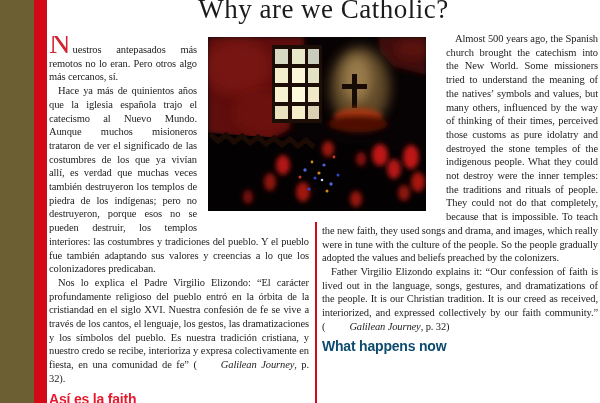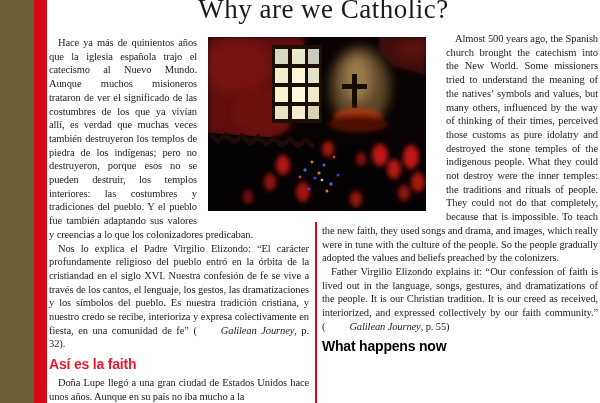--- a/index.html
+++ b/index.html
@@ -25,21 +25,21 @@
   .english{left:322px;top:32px;width:276px;height:371px;}
   .english .spacer{float:left;width:124px;height:184px;}
   .raisedcap{font-size:30px;line-height:13.7px;padding-right:2px;font-family:"Liberation Serif",serif;}
   .cap-red{color:#d32330;}
   .cap-maroon{color:#4a1f22;}
   .col h2{
     font-family:"Liberation Sans",sans-serif;font-weight:bold;font-size:14px;
     letter-spacing:-.2px;margin:7px 0 4px 0;text-align:left;text-indent:0;
   }
   .h-red{color:#e8192d;}
-  .h-maroon{color:#000000;}
+  .h-maroon{color:#0c4a6e;}
   .cit{font-style:italic;margin-left:24px;}
 </style>
 </head>
 <body>
 
 <div class="page">
 
   <div class="bar-olive"></div>
   <div class="bar-red"></div>
 
@@ -126,26 +126,27 @@
         <circle cx="126" cy="120" r="1.4" fill="#d23a24"></circle>
         <circle cx="114" cy="143" r="1.3" fill="#cfd4ee"></circle>
       </g>
     </svg>
   </figure>
 
   <div class="divider-red"></div>
 
   <article class="col spanish">
     <div class="spacer"></div>
+    <p><span class="raisedcap cap-red">N</span><span>uestros antepasados más remotos no lo eran. Pero otros algo más cercanos, sí.</span></p>
     <p class="indent">Hace ya más de quinientos años que la iglesia española trajo el catecismo al Nuevo Mundo. Aunque muchos misioneros trataron de ver el significado de las costumbres de los que ya vivían allí, es verdad que muchas veces también destruyeron los templos de piedra de los indígenas; pero no destruyeron, porque esos no se pueden destruir, los templos interiores: las costumbres y tradiciones del pueblo. Y el pueblo fue también adaptando sus valores y creencias a lo que los colonizadores predicaban.</p>
     <p class="indent"><span>Nos lo explica el Padre Virgilio Elizondo: “El carácter profundamente religioso del pueblo entró en la órbita de la cristiandad en el siglo XVI. Nuestra confesión de fe se vive a través de los cantos, el lenguaje, los gestos, las dramatizaciones y los símbolos del pueblo. Es nuestra tradición cristiana, y nuestro credo se recibe, interioriza y expresa colectivamente en fiesta, en una comunidad de fe” (</span><span class="cit">Galilean Journey</span><span>, p. 32).</span></p>
     <h2 class="h-red">Así es la faith</h2>
     <p class="indent">Doña Lupe llegó a una gran ciudad de Estados Unidos hace unos años. Aunque en su país no iba mucho a la</p>
   </article>
 
   <article class="col english">
     <div class="spacer"></div>
     <p class="indent">Almost 500 years ago, the Spanish church brought the catechism into the New World. Some missioners tried to understand the meaning of the natives’ symbols and values, but many others, influenced by the way of thinking of their times, perceived those customs as pure idolatry and destroyed the stone temples of the indigenous people. What they could not destroy were the inner temples: the traditions and rituals of people. They could not do that completely, because that is impossible. To teach the new faith, they used songs and drama, and images, which really were in tune with the culture of the people. So the people gradually adopted the values and beliefs preached by the colonizers.</p>
-    <p class="indent"><span>Father Virgilio Elizondo explains it: “Our confession of faith is lived out in the language, songs, gestures, and dramatizations of the people. It is our Christian tradition. It is our creed as received, interiorized, and expressed collectively by our faith community.” (</span><span class="cit">Galilean Journey</span><span>, p. 55)</span></p>
+    <p class="indent"><span>Father Virgilio Elizondo explains it: “Our confession of faith is lived out in the language, songs, gestures, and dramatizations of the people. It is our Christian tradition. It is our creed as received, interiorized, and expressed collectively by our faith community.” (</span><span class="cit">Galilean Journey</span><span>, p. 32)</span></p>
     <h2 class="h-maroon">What happens now</h2>
   </article>
 
 </div>
 
 </body></html>

